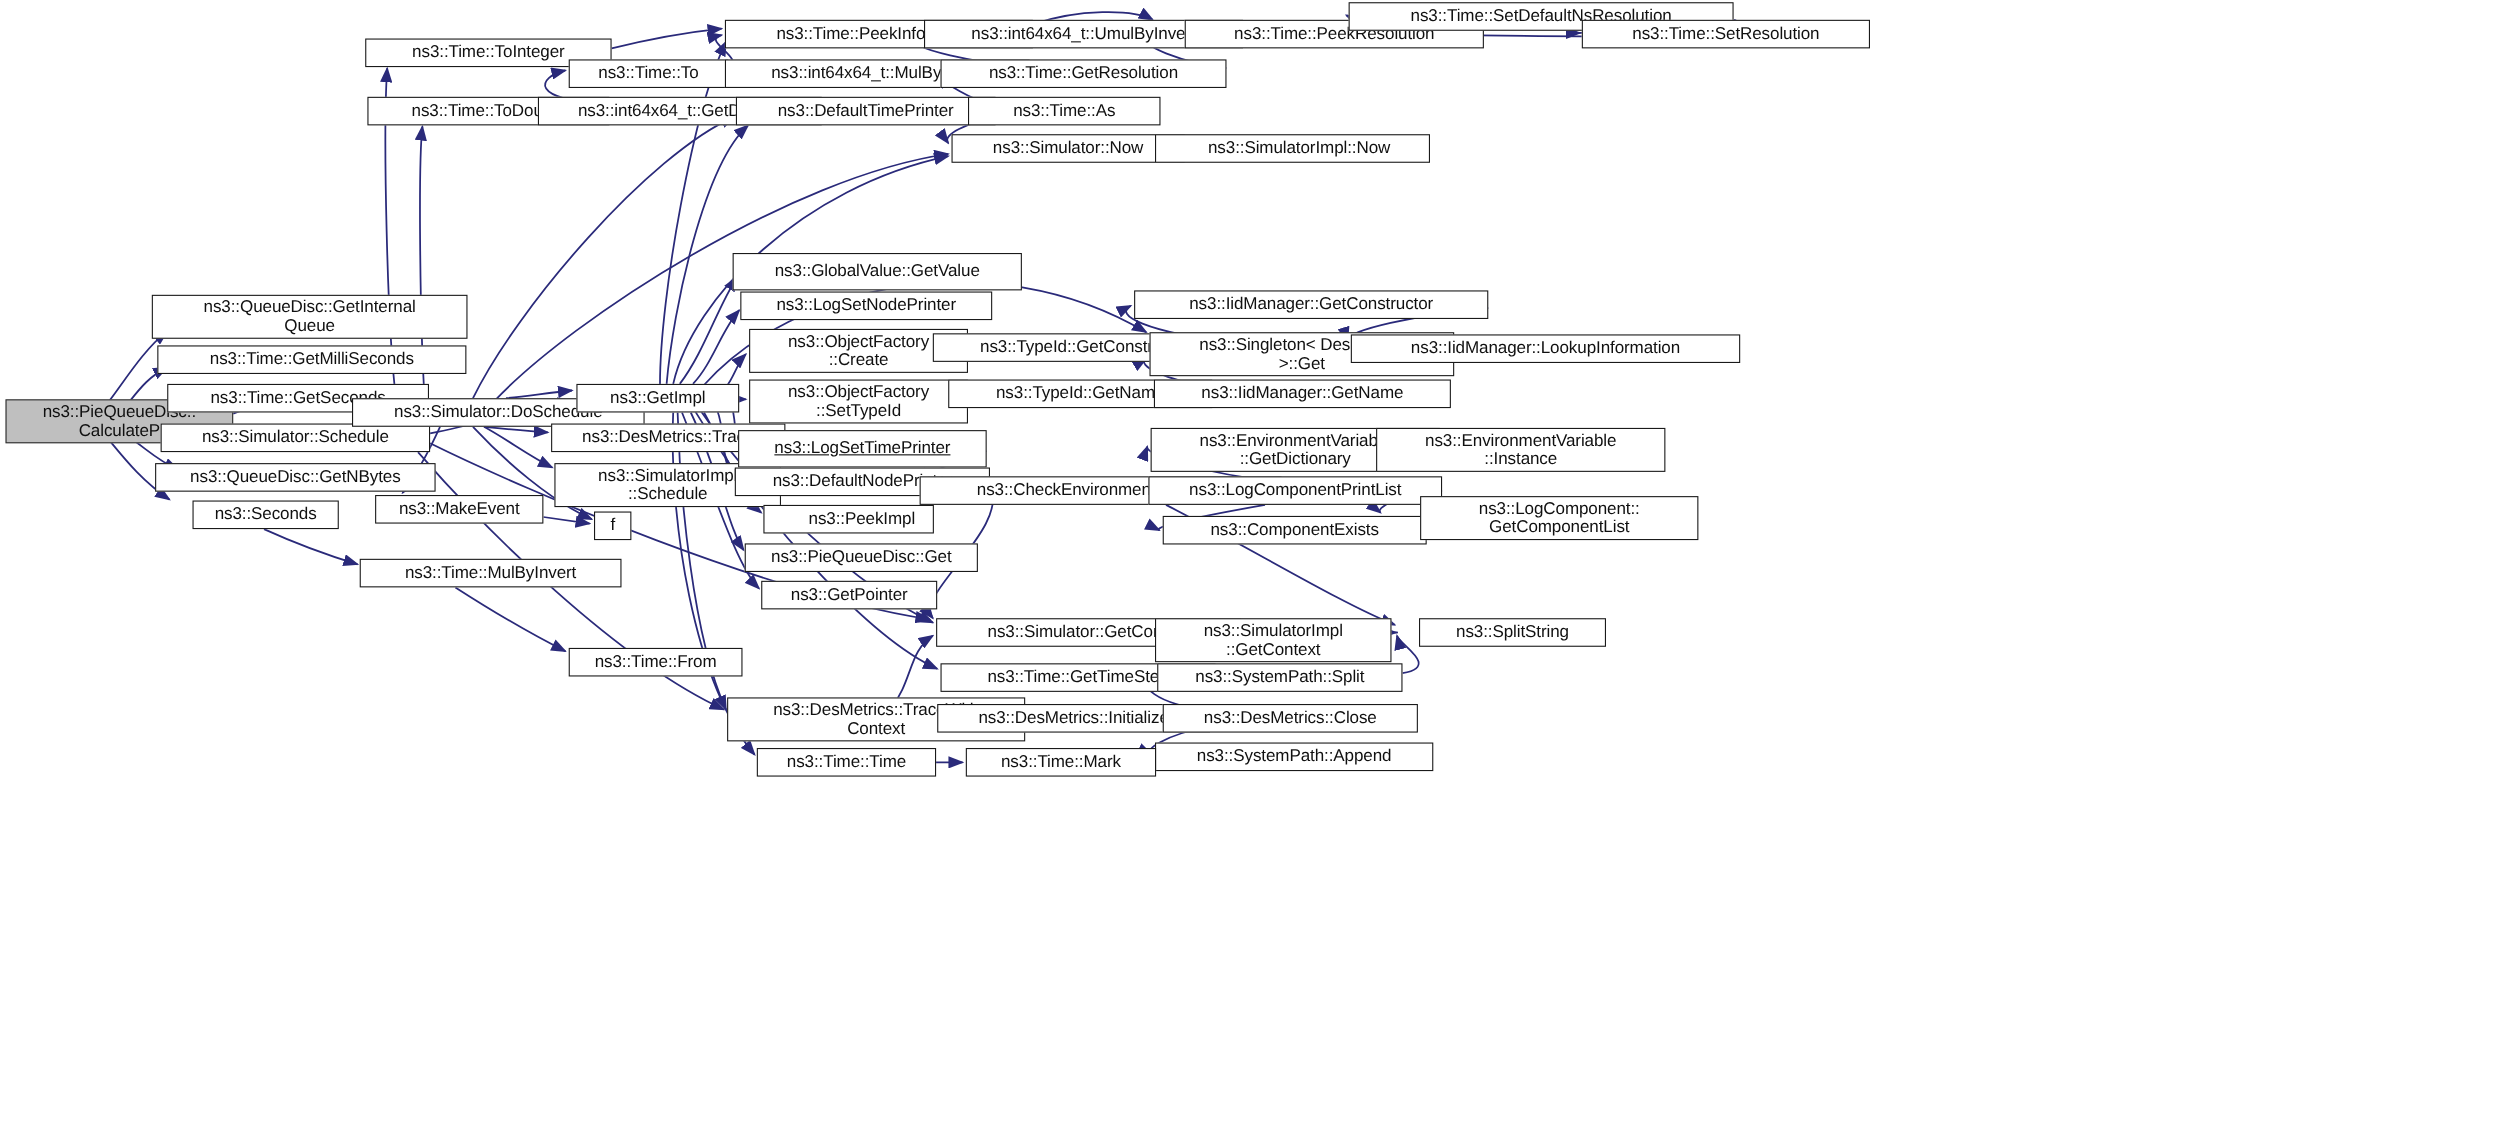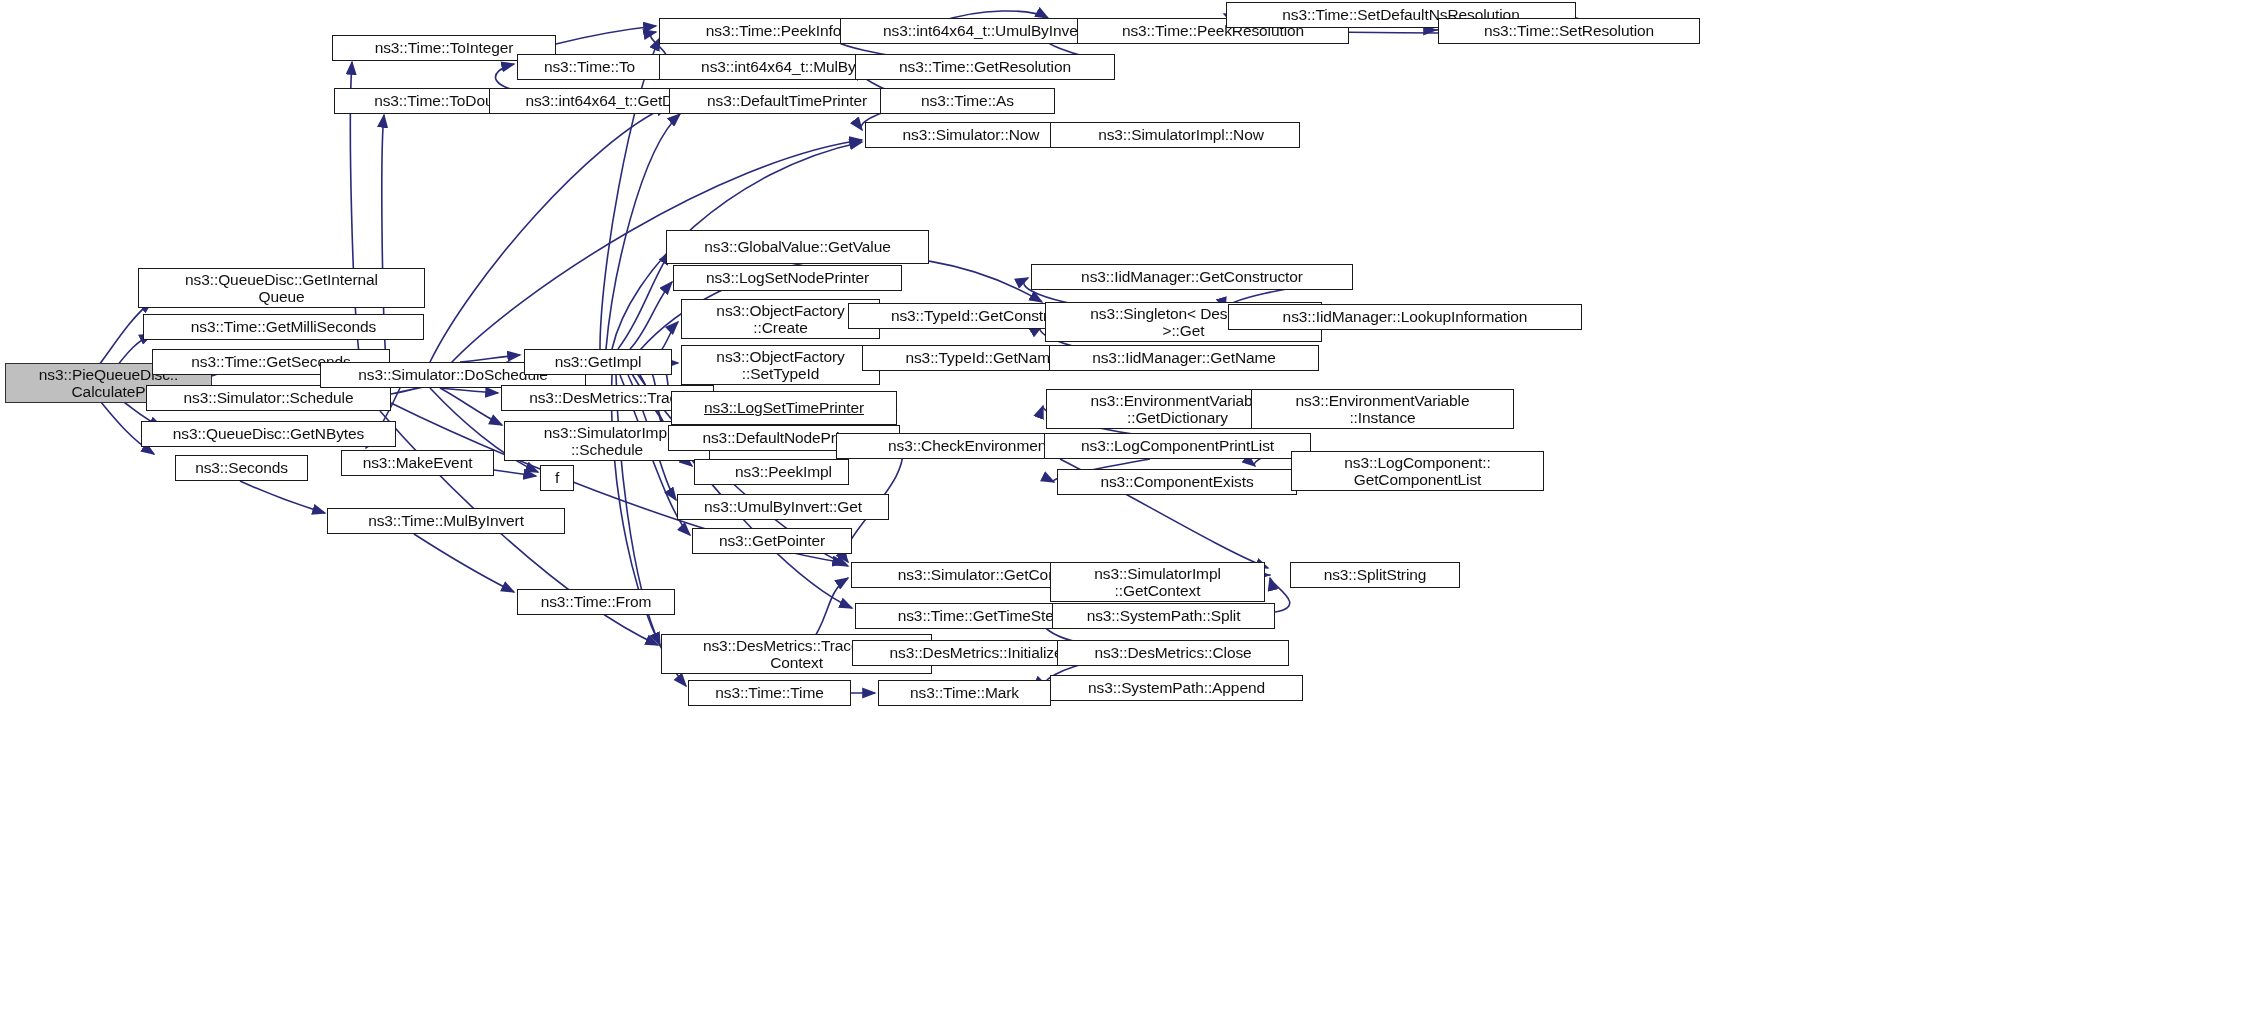--- a/index.html
+++ b/index.html
@@ -142,21 +142,21 @@
       <div class="node" style="left: 540px; top: 465px; width: 34px; height: 26px;"><span>f</span></div>
       <div class="node" style="left: 666px; top: 230px; width: 263px; height: 34px;"><span>ns3::GlobalValue::GetValue</span></div>
       <div class="node" style="left: 673px; top: 265px; width: 229px; height: 26px;"><span>ns3::LogSetNodePrinter</span></div>
       <div class="node" style="left: 681px; top: 299px; width: 199px; height: 40px;"><span>ns3::ObjectFactory
 ::Create</span></div>
       <div class="node" style="left: 681px; top: 345px; width: 199px; height: 40px;"><span>ns3::ObjectFactory
 ::SetTypeId</span></div>
       <div class="node" style="left: 671px; top: 391px; width: 226px; height: 34px; text-decoration: underline;"><span>ns3::LogSetTimePrinter</span></div>
       <div class="node" style="left: 668px; top: 425px; width: 232px; height: 26px;"><span>ns3::DefaultNodePrinter</span></div>
       <div class="node" style="left: 694px; top: 459px; width: 155px; height: 26px; padding-left: 24px;"><span>ns3::PeekImpl</span></div>
-      <div class="node" style="left: 677px; top: 494px; width: 212px; height: 26px;"><span>ns3::UmulByInvert::Get</span></div>
+      <div class="node" style="left: 677px; top: 494px; width: 212px; height: 26px;"><span>ns3::PieQueueDisc::Get</span></div>
       <div class="node" style="left: 692px; top: 528px; width: 160px; height: 26px;"><span>ns3::GetPointer</span></div>
       <div class="node" style="left: 848px; top: 303px; width: 277px; height: 26px;"><span>ns3::TypeId::GetConstructor</span></div>
       <div class="node" style="left: 862px; top: 345px; width: 240px; height: 26px;"><span>ns3::TypeId::GetName</span></div>
       <div class="node" style="left: 1031px; top: 264px; width: 322px; height: 26px;"><span>ns3::IidManager::GetConstructor</span></div>
       <div class="node" style="left: 1045px; top: 302px; width: 277px; height: 40px;"><span>ns3::Singleton&lt; DesMetrics
 &gt;::Get</span></div>
       <div class="node" style="left: 1049px; top: 345px; width: 270px; height: 26px;"><span>ns3::IidManager::GetName</span></div>
       <div class="node" style="left: 1228px; top: 304px; width: 354px; height: 26px;"><span>ns3::IidManager::LookupInformation</span></div>
       <div class="node" style="left: 836px; top: 433px; width: 329px; height: 26px;"><span>ns3::CheckEnvironmentVariables</span></div>
       <div class="node" style="left: 1046px; top: 389px; width: 263px; height: 40px;"><span>ns3::EnvironmentVariable

